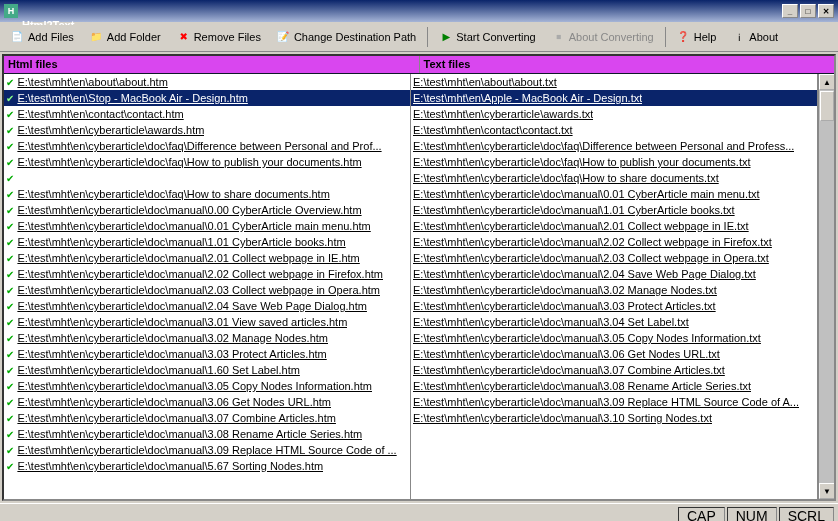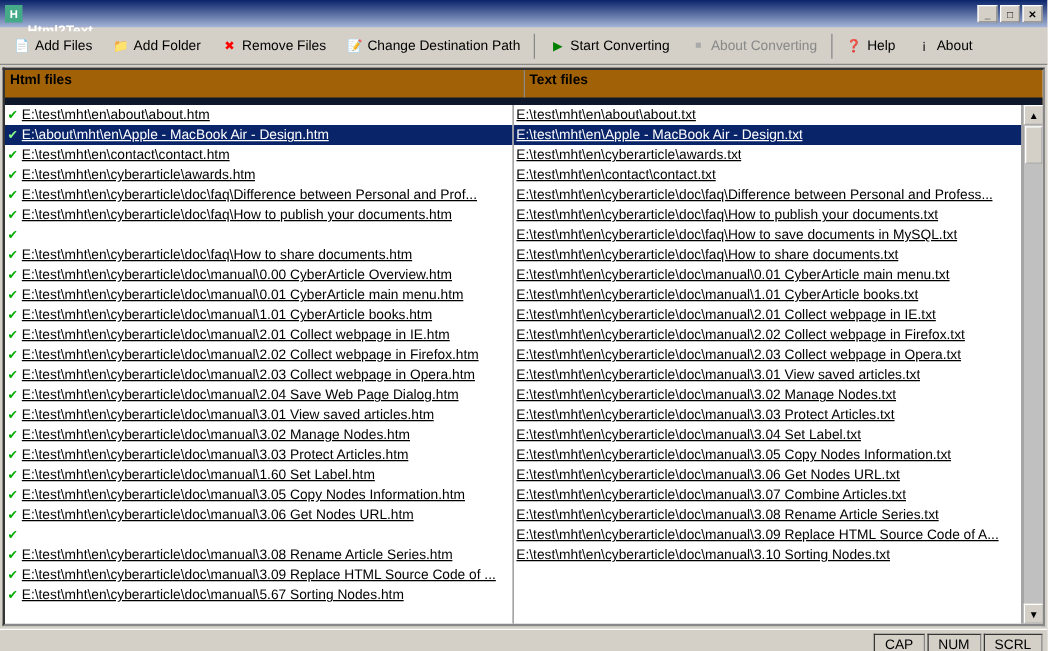--- a/index.html
+++ b/index.html
@@ -104,23 +104,23 @@
       flex-direction: column;
       height: calc(521px - 22px - 30px - 22px);
       background: #fff;
       border: 2px inset #888;
       margin: 2px;
     }
 
     
     .col-headers {
       display: flex;
-      background: #a16207;
-      border-bottom: 6px solid #0f172a;
-      height: 28px;
+      background: #d946ef;
+      border-bottom: 1px solid #0f172a;
+      height: 18px;
     }
     .col-header {
       padding: 2px 4px;
       font-size: 11px;
       font-weight: bold;
       border-right: 1px solid #888;
       flex: 1;
     }
     .col-header:last-child {
       border-right: none;
@@ -209,21 +209,21 @@
       border-top: 1px solid #fff;
       display: flex;
       align-items: center;
       justify-content: flex-end;
       padding: 0 4px;
       gap: 2px;
     }
     .status-item {
       padding: 2px 8px;
       border: 1px inset #888;
-      font-size: 11px;
+      font-size: 14px;
       min-width: 40px;
       text-align: center;
       height: 16px;
       line-height: 12px;
     }
 
     
     .file-list::-webkit-scrollbar { width: 0; }
   </style>
 </head>
@@ -284,21 +284,21 @@
   </div>
 
   <div class="file-list-container">
     <div class="file-list" id="html-list">
         <div class="file-row">
           <span class="check-icon">✔</span>
           <span class="file-path">E:\test\mht\en\about\about.htm</span>
         </div>
         <div class="file-row selected">
           <span class="check-icon">✔</span>
-          <span class="file-path">E:\about\mht\en\Apple - MacBook Air - Design.htm</span>
+          <span class="file-path">E:\test\mht\en\Stop - MacBook Air - Design.htm</span>
         </div>
         <div class="file-row">
           <span class="check-icon">✔</span>
           <span class="file-path">E:\test\mht\en\contact\contact.htm</span>
         </div>
         <div class="file-row">
           <span class="check-icon">✔</span>
           <span class="file-path">E:\test\mht\en\cyberarticle\awards.htm</span>
         </div>
         <div class="file-row">
@@ -363,20 +363,21 @@
         <div class="file-row">
           <span class="check-icon">✔</span>
           <span class="file-path">E:\test\mht\en\cyberarticle\doc\manual\3.05 Copy Nodes Information.htm</span>
         </div>
         <div class="file-row">
           <span class="check-icon">✔</span>
           <span class="file-path">E:\test\mht\en\cyberarticle\doc\manual\3.06 Get Nodes URL.htm</span>
         </div>
         <div class="file-row">
           <span class="check-icon">✔</span>
+          <span class="file-path">E:\test\mht\en\cyberarticle\doc\manual\3.07 Combine Articles.htm</span>
         </div>
         <div class="file-row">
           <span class="check-icon">✔</span>
           <span class="file-path">E:\test\mht\en\cyberarticle\doc\manual\3.08 Rename Article Series.htm</span>
         </div>
         <div class="file-row">
           <span class="check-icon">✔</span>
           <span class="file-path">E:\test\mht\en\cyberarticle\doc\manual\3.09 Replace HTML Source Code of ...</span>
         </div>
         <div class="file-row">
@@ -397,42 +398,39 @@
         <div class="file-row">
           <span class="file-path">E:\test\mht\en\contact\contact.txt</span>
         </div>
         <div class="file-row">
           <span class="file-path">E:\test\mht\en\cyberarticle\doc\faq\Difference between Personal and Profess...</span>
         </div>
         <div class="file-row">
           <span class="file-path">E:\test\mht\en\cyberarticle\doc\faq\How to publish your documents.txt</span>
         </div>
         <div class="file-row">
-          <span class="file-path">E:\test\mht\en\cyberarticle\doc\faq\How to save documents in MySQL.txt</span>
-        </div>
-        <div class="file-row">
           <span class="file-path">E:\test\mht\en\cyberarticle\doc\faq\How to share documents.txt</span>
         </div>
         <div class="file-row">
           <span class="file-path">E:\test\mht\en\cyberarticle\doc\manual\0.01 CyberArticle main menu.txt</span>
         </div>
         <div class="file-row">
           <span class="file-path">E:\test\mht\en\cyberarticle\doc\manual\1.01 CyberArticle books.txt</span>
         </div>
         <div class="file-row">
           <span class="file-path">E:\test\mht\en\cyberarticle\doc\manual\2.01 Collect webpage in IE.txt</span>
         </div>
         <div class="file-row">
           <span class="file-path">E:\test\mht\en\cyberarticle\doc\manual\2.02 Collect webpage in Firefox.txt</span>
         </div>
         <div class="file-row">
           <span class="file-path">E:\test\mht\en\cyberarticle\doc\manual\2.03 Collect webpage in Opera.txt</span>
         </div>
         <div class="file-row">
-          <span class="file-path">E:\test\mht\en\cyberarticle\doc\manual\3.01 View saved articles.txt</span>
+          <span class="file-path">E:\test\mht\en\cyberarticle\doc\manual\2.04 Save Web Page Dialog.txt</span>
         </div>
         <div class="file-row">
           <span class="file-path">E:\test\mht\en\cyberarticle\doc\manual\3.02 Manage Nodes.txt</span>
         </div>
         <div class="file-row">
           <span class="file-path">E:\test\mht\en\cyberarticle\doc\manual\3.03 Protect Articles.txt</span>
         </div>
         <div class="file-row">
           <span class="file-path">E:\test\mht\en\cyberarticle\doc\manual\3.04 Set Label.txt</span>
         </div>

